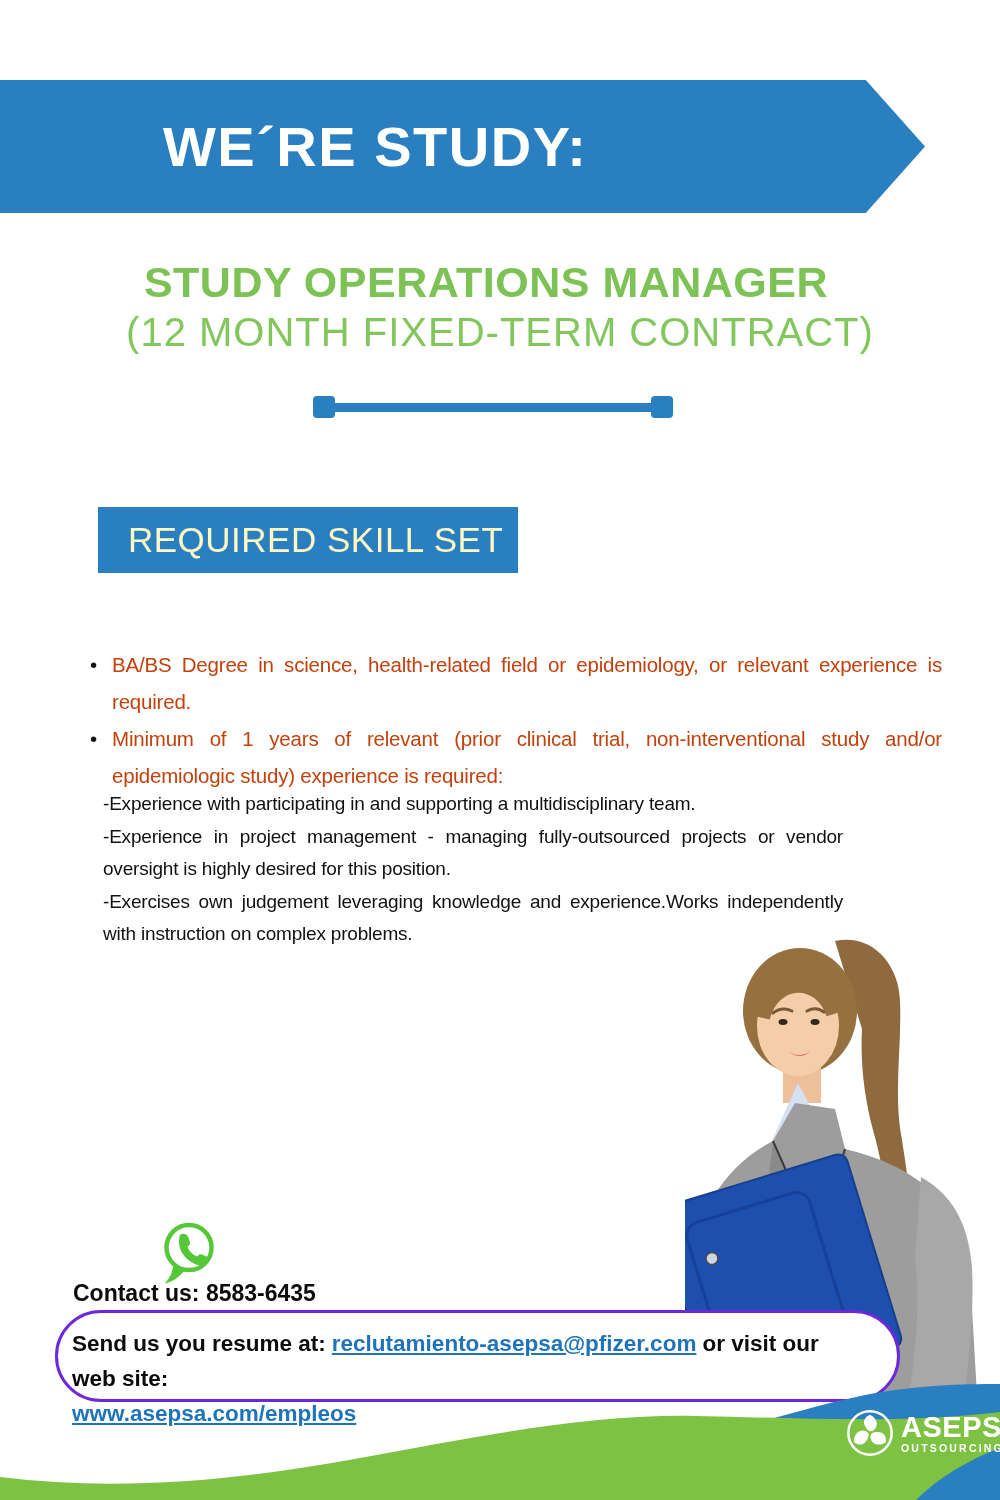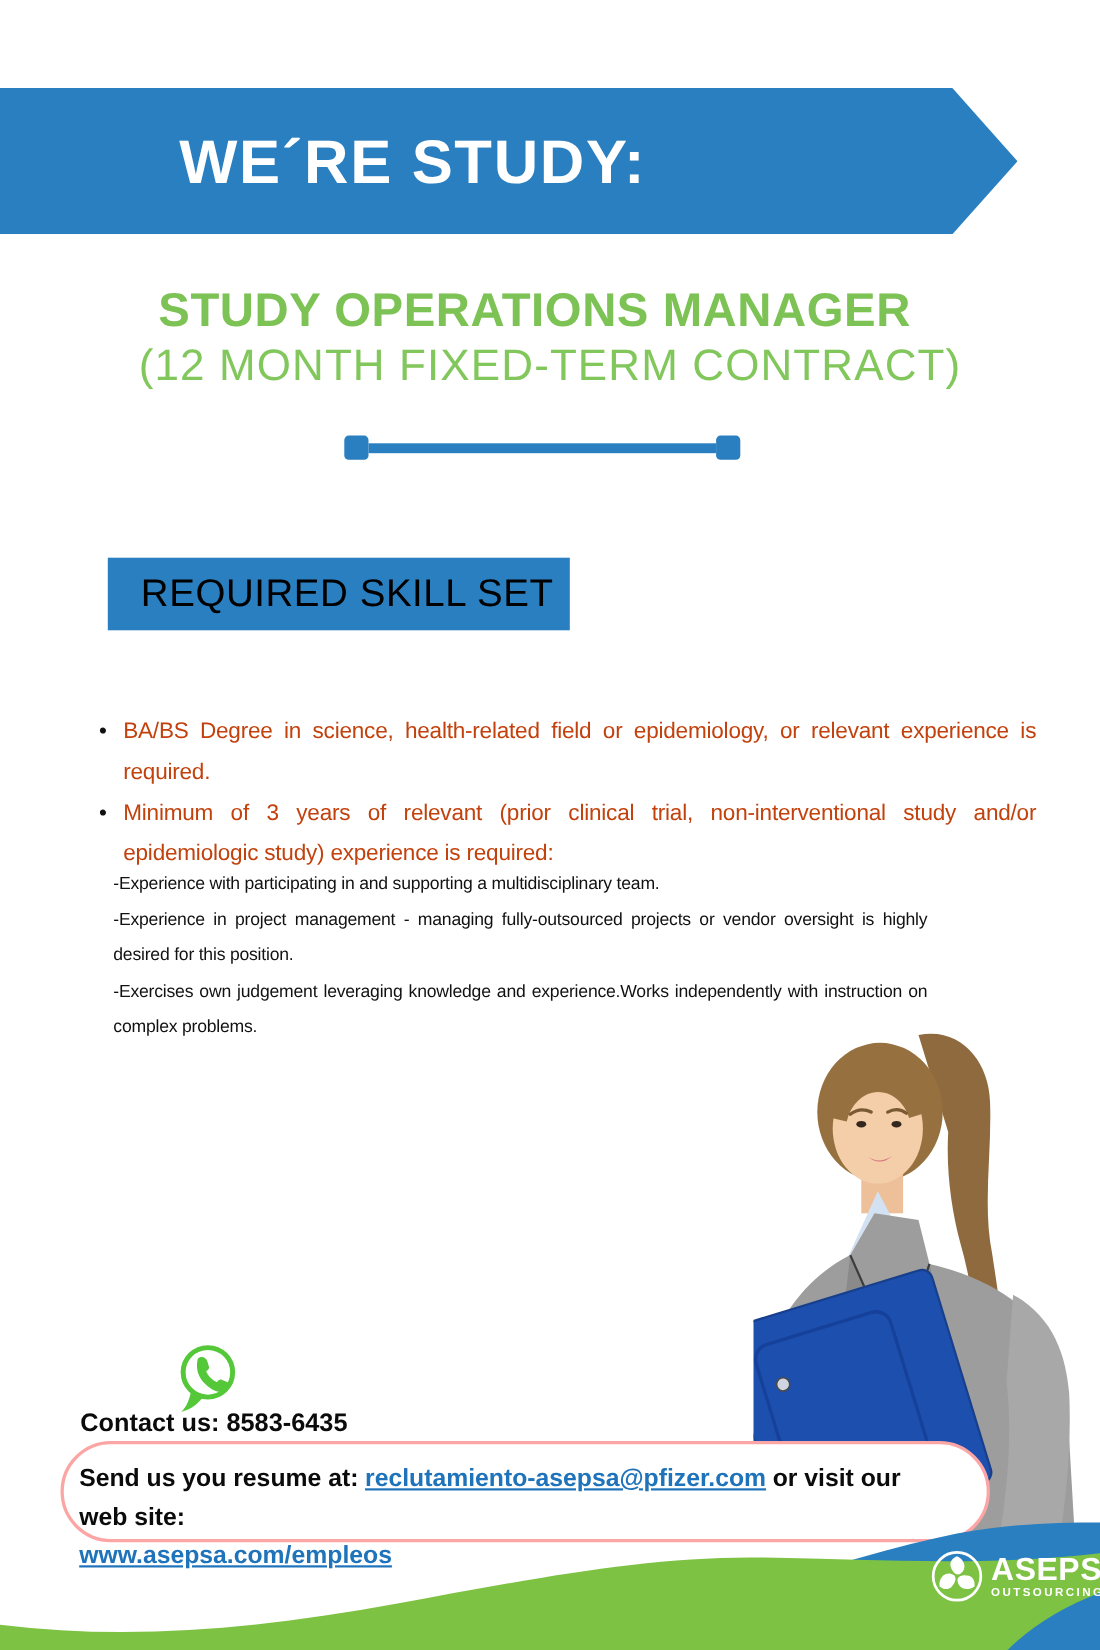--- a/index.html
+++ b/index.html
@@ -34,59 +34,59 @@
   .divider{
     position:absolute;left:313px;top:396px;width:360px;height:22px;
     display:flex;align-items:center;
   }
   .divider .sq{width:22px;height:22px;background:#2a7fc0;border-radius:4px;flex:0 0 auto;}
   .divider .ln{flex:1 1 auto;height:9px;background:#2a7fc0;}
 
   
   .skill-heading{
     position:absolute;left:98px;top:507px;width:420px;height:66px;
-    background:#2a7fc0;color:#000000;display:flex;align-items:center;
+    background:#2a7fc0;color:#fef9c3;display:flex;align-items:center;
     font-size:35px;font-weight:400;letter-spacing:.5px;padding-left:30px;
     box-sizing:border-box;
   }
 
   
   .req-list{
     position:absolute;left:88px;top:646px;width:852px;margin:0;padding:0;
     list-style:none;font-size:20.5px;line-height:37px;color:#c2410c;
     letter-spacing:-.2px;
   }
   .req-list li{
     position:relative;padding-left:24px;text-align:justify;width:830px;
   }
   .req-list li::before{
     content:"\2022";position:absolute;left:2px;top:0;color:#111;
   }
   .req-details{
-    position:absolute;left:103px;top:788px;font-size:16px;line-height:32.5px;
+    position:absolute;left:103px;top:788px;font-size:19px;line-height:32.5px;
     color:#111111;letter-spacing:-.2px;
   }
   .req-details p{margin:0;}
   .req-details p.w1{width:740px;}
   .req-details p.w2{width:740px;text-align:justify;}
   .req-details p.w3{width:740px;text-align:justify;}
   .req-details p.w4{width:645px;}
 
   
   .photo{position:absolute;left:685px;top:925px;width:315px;height:470px;z-index:1;}
 
   
   .contact{position:absolute;left:63px;top:1220px;height:66px;display:flex;align-items:center;flex-direction:column;}
   .contact .wa{width:54px;height:66px;flex:0 0 auto;}
   .contact-label{margin-left:10px;margin-top:-6px;font-size:23px;font-weight:700;color:#0b0b0b;}
 
   
   .apply-box{
     position:absolute;left:55px;top:1310px;width:845px;height:92px;z-index:2;
-    background:#ffffff;border:3px solid #fca5a5;border-radius:46px;
+    background:#ffffff;border:3px solid #6d28d9;border-radius:46px;
     box-sizing:border-box;padding:13px 30px 0 14px;
     font-size:22.5px;font-weight:700;color:#0b0b0b;line-height:35px;
   }
   .apply-box a{color:#1f73ba;text-decoration:underline;}
   .apply-box .seg{margin-right:6px;}
 
   
   .footer{position:absolute;left:0;top:1380px;width:1000px;height:120px;z-index:3;}
   .brand{
     position:absolute;left:845px;top:1402px;width:150px;height:62px;z-index:4;
@@ -112,21 +112,21 @@
   <div class="divider">
     <span class="sq"></span>
     <span class="ln"></span>
     <span class="sq"></span>
   </div>
 
   <div class="skill-heading">REQUIRED SKILL SET</div>
 
   <ul class="req-list">
     <li>BA/BS Degree in science, health-related field or epidemiology, or relevant experience is required.</li>
-    <li>Minimum of 3 years of relevant (prior clinical trial, non-interventional study and/or epidemiologic study) experience is required:</li>
+    <li>Minimum of 1 years of relevant (prior clinical trial, non-interventional study and/or epidemiologic study) experience is required:</li>
   </ul>
   <div class="req-details">
     <p class="w1">-Experience with participating in and supporting a multidisciplinary team.</p>
     <p class="w2">-Experience in project management - managing fully-outsourced projects or vendor oversight is highly desired for this position.</p>
     <p class="w3">-Exercises own judgement leveraging knowledge and experience.Works independently with instruction on complex problems.</p>
   </div>
 
   <svg class="photo" viewBox="0 0 315 470" aria-hidden="true">
 
     <path d="M150,16 C188,8 214,40 215,76 C217,122 208,170 217,215 C223,255 230,292 219,322 L196,322 C205,280 198,240 188,205 C180,175 175,140 177,104 Z" fill="#8f6a3e"></path>

